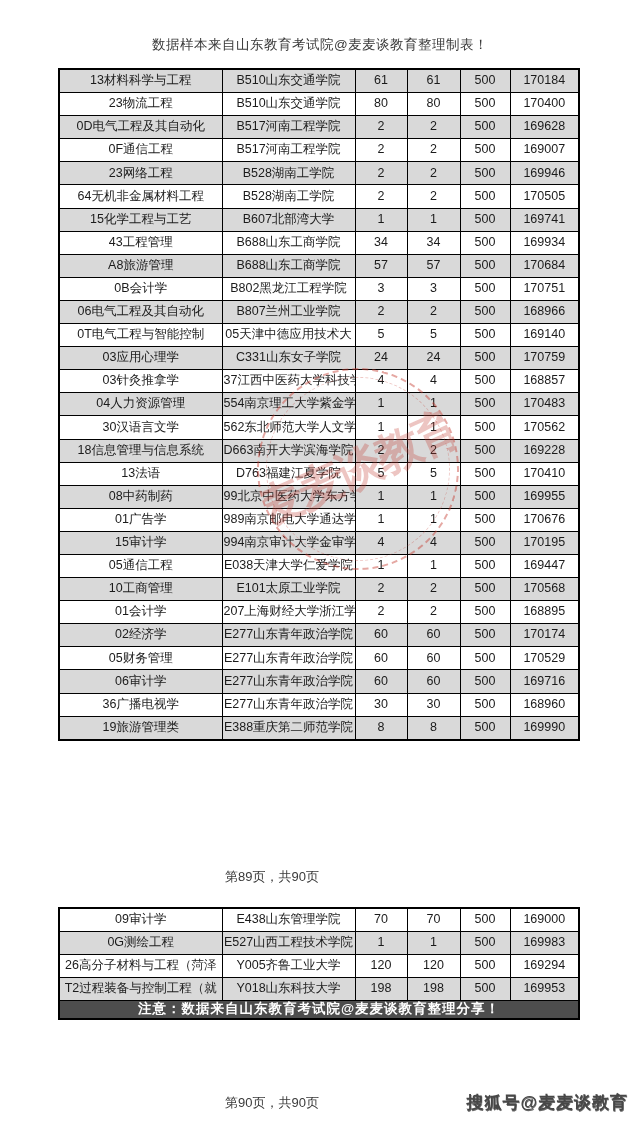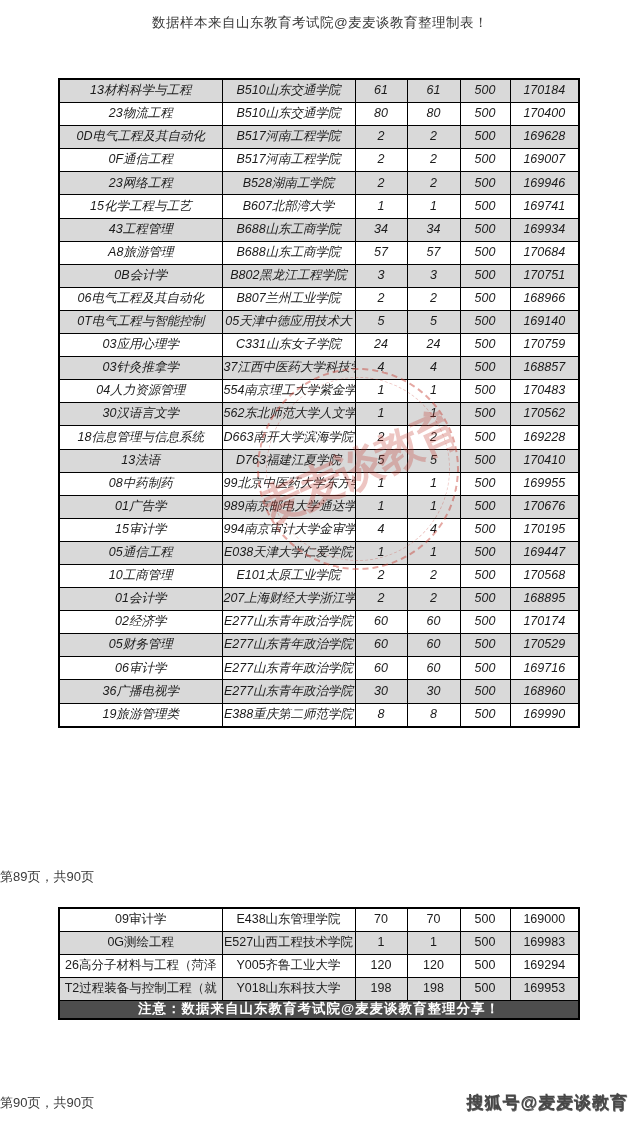--- a/index.html
+++ b/index.html
@@ -1,36 +1,36 @@
 <!DOCTYPE html>
 <html><head>
 <meta charset="utf-8">
 <style>
   html,body { margin:0; padding:0; }
   body {
     width:640px; height:1128px; background:#ffffff; position:relative;
     font-family:"Liberation Sans","DejaVu Sans",sans-serif; overflow:hidden;
   }
   .header-note {
-    position:absolute; top:14px; left:0; width:640px; text-align:center;
+    position:absolute; top:36px; left:0; width:640px; text-align:center;
     font-size:13.5px; color:#3a3a3a; letter-spacing:0.5px;
   }
   .page-indicator {
-    position:absolute; left:0; width:544px; 
+    position:absolute; left:0; width:544px; text-align:center;
     font-size:13px; color:#3a3a3a;
   }
   #page-ind-89 { top:868px; }
   #page-ind-90 { top:1094px; }
 
   table.data-table {
     position:absolute; left:58px; width:521px;
     border-collapse:collapse; table-layout:fixed;
     border:2px solid #000;
   }
-  #table1 { top:78px;font-style:italic; }
+  #table1 { top:68px; }
   #table2 { top:907px; }
   table.data-table td {
     border:1.5px solid #000; text-align:center; vertical-align:middle;
     padding:0 1px; font-size:12.5px; color:#1b1b1b; height:22.1px;
     white-space:nowrap; overflow:hidden; line-height:1.1;
   }
   #table1 tbody tr:nth-child(odd) td  { background:#d9d9d9; }
   #table1 tbody tr:nth-child(even) td { background:#ffffff; }
   #table2 tbody tr:nth-child(odd) td  { background:#ffffff; }
   #table2 tbody tr:nth-child(even) td { background:#d9d9d9; }
@@ -110,20 +110,28 @@
       </tr>
       <tr>
         <td>23网络工程</td>
         <td>B528湖南工学院</td>
         <td>2</td>
         <td>2</td>
         <td>500</td>
         <td>169946</td>
       </tr>
       <tr>
+        <td>64无机非金属材料工程</td>
+        <td>B528湖南工学院</td>
+        <td>2</td>
+        <td>2</td>
+        <td>500</td>
+        <td>170505</td>
+      </tr>
+      <tr>
         <td>15化学工程与工艺</td>
         <td>B607北部湾大学</td>
         <td>1</td>
         <td>1</td>
         <td>500</td>
         <td>169741</td>
       </tr>
       <tr>
         <td>43工程管理</td>
         <td>B688山东工商学院</td>

